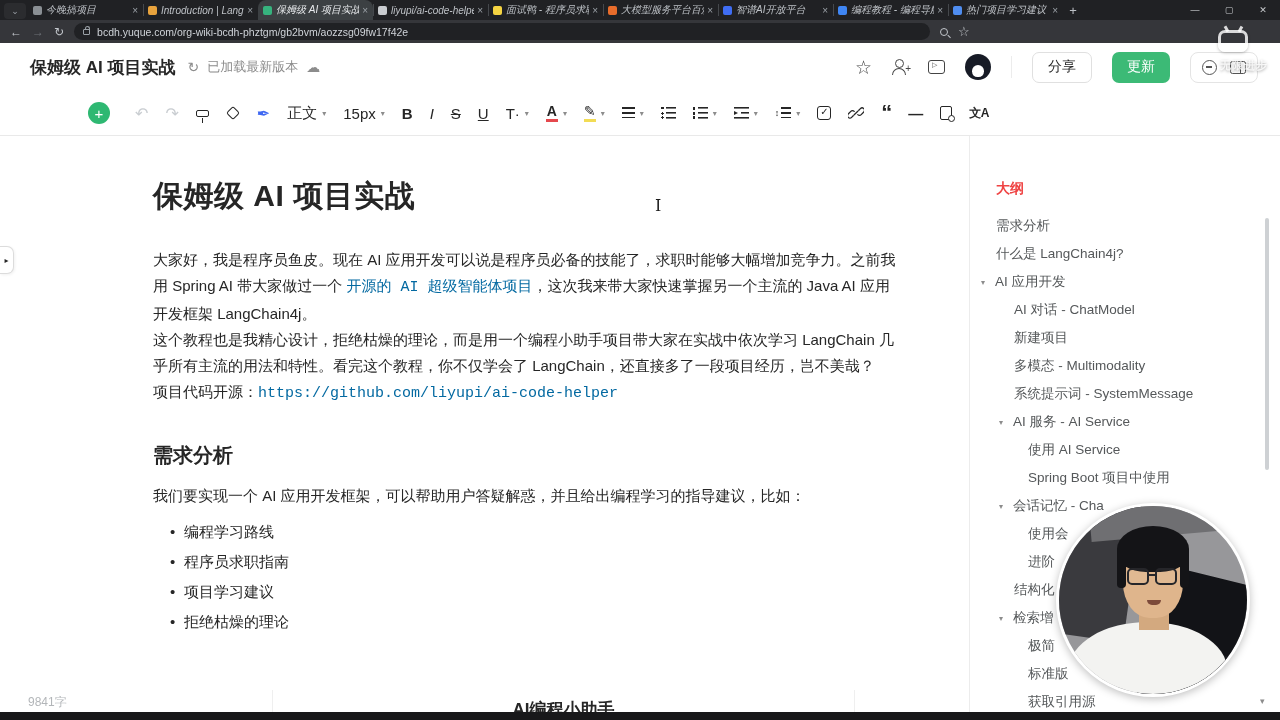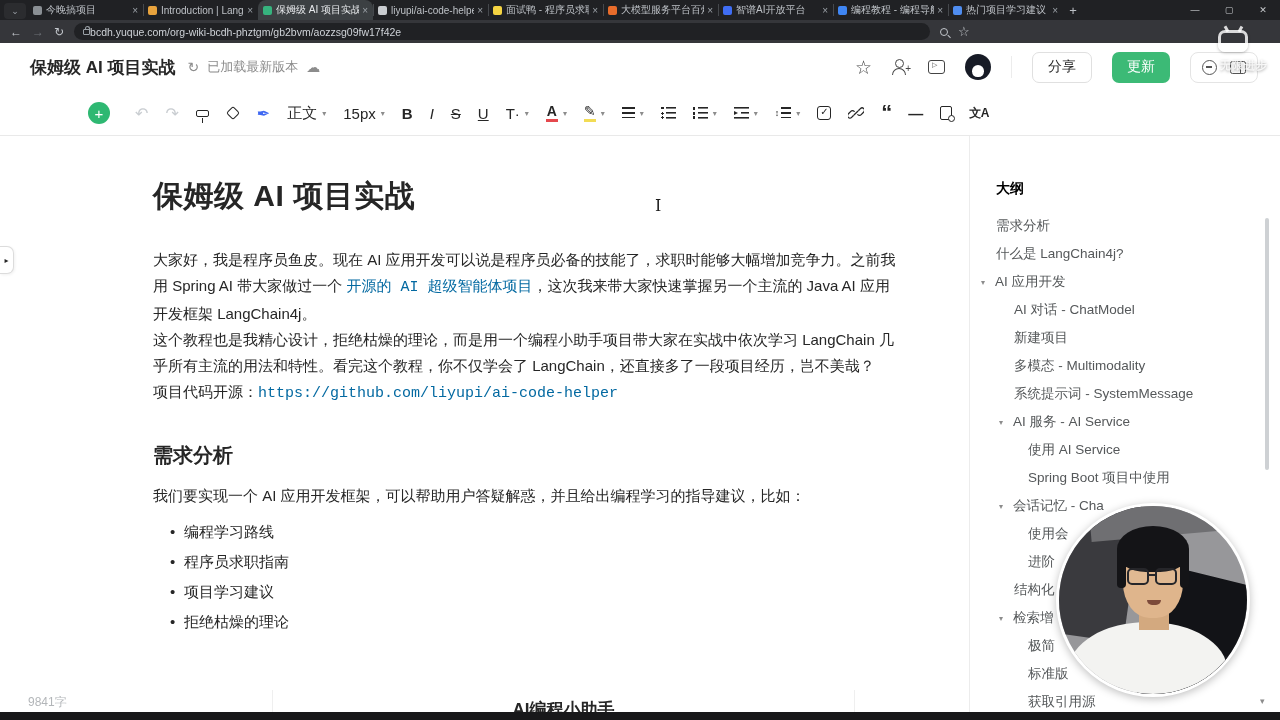--- a/index.html
+++ b/index.html
@@ -11,33 +11,33 @@
   .tabstrip { position:absolute; left:0; top:0; width:1280px; height:20px; background:#202124;
               display:flex; align-items:flex-end; }
   .tab-search { width:22px; height:16px; margin:2px 2px 1px 4px; background:#2b2c2f; border-radius:4px;
                 color:#9aa0a6; font-size:9px; display:flex; align-items:center; justify-content:center; }
   .tab { width:115px; height:20px; display:flex; align-items:center; padding:0 5px;
          color:#bdc1c6; font-size:10px; position:relative; }
   .tab + .tab::before { content:""; position:absolute; left:0; top:4px; bottom:4px; width:1px; background:#45484c; }
   .tab.active { background:#3c4043; border-radius:8px 8px 0 0; color:#e8eaed; }
   .tab.active::before { display:none; }
   .favicon { width:9px; height:9px; border-radius:2px; margin-right:4px; flex:none; }
-  .tab-label { flex:1; white-space:nowrap; overflow:hidden; }
+  .tab-label { flex:1; white-space:nowrap; overflow:hidden;font-style:italic; }
   .tab-close { margin-left:3px; color:#9aa0a6; font-size:10px; flex:none; }
   .newtab { width:20px; height:20px; color:#bdc1c6; font-size:13px; display:flex; align-items:center; justify-content:center; }
   .win-controls { margin-left:auto; display:flex; height:20px; }
   .win-controls span { width:34px; display:flex; align-items:center; justify-content:center; color:#c7cacd; font-size:9px; }
 
   
   .urlbar { position:absolute; left:0; top:20px; width:1280px; height:23px; background:#35363a;
             display:flex; align-items:center; padding:0 10px; gap:10px; }
   .nav-ic { color:#c2c6cb; font-size:12px; line-height:1; }
   .nav-ic.dim { color:#6e7277; }
   .omnibox { width:856px; height:17px; background:#202124; border-radius:9px; display:flex; align-items:center;
-             padding:0 9px; }
+             padding:0 9px; gap:7px; }
   .lock { width:7px; height:6px; border:1px solid #9aa0a6; border-radius:1px; position:relative; flex:none; }
   .lock::before { content:""; position:absolute; left:1px; top:-4px; width:3px; height:3px;
                   border:1px solid #9aa0a6; border-bottom:none; border-radius:3px 3px 0 0; }
   .url-text { color:#cfd3d8; font-size:10.5px; white-space:nowrap; overflow:hidden; }
   .mag { width:8px; height:8px; border:1.4px solid #c2c6cb; border-radius:50%; position:relative; }
   .mag::after { content:""; position:absolute; left:6px; top:7px; width:4px; height:1.4px; background:#c2c6cb; transform:rotate(45deg); }
   .star-dark { color:#c2c6cb; font-size:13px; }
 
   
   .doc-header { position:absolute; left:0; top:43px; width:1280px; height:48px; background:#fff;
@@ -130,21 +130,21 @@
   .doc p.lead { margin-top:14px; }
   .doc ul { margin-top:8px; list-style:none; }
   .doc li { font-size:15px; line-height:30px; padding-left:31px; position:relative; }
   .doc li::before { content:"•"; position:absolute; left:17px; color:#262626; }
   .ibeam { position:absolute; left:502px; top:60px; font-family:"DejaVu Serif","Liberation Serif",serif;
            font-size:16px; color:#1a1a1a; }
 
   
   .outline { position:absolute; left:969px; top:136px; width:311px; height:576px; background:#fff;
              border-left:1px solid #ececec; }
-  .ol-title { margin:44px 0 14px 26px; font-size:14px; font-weight:700; color:#000000; }
+  .ol-title { margin:44px 0 14px 26px; font-size:14px; font-weight:700; color:#ef4444; }
   .ol-item { height:28px; display:flex; align-items:center; font-size:13.5px; color:#55585a; padding-left:26px; white-space:nowrap; }
   .ol-item.lv2 { padding-left:44px; }
   .ol-item.lv3 { padding-left:58px; }
   .ol-caret { display:inline-block; width:14px; margin-left:-15px; font-size:8px; color:#8c8c8c; text-align:left; flex:none; }
   .ol-scrollthumb { position:absolute; left:1265px; top:218px; width:4px; height:252px; background:#ced1d4; border-radius:2px; }
   .ol-downcaret { position:absolute; left:1260px; top:696px; font-size:9px; color:#8c8c8c; }
 
   
   .left-handle { position:absolute; left:0; top:246px; width:14px; height:28px; background:#fff;
                  border:1px solid #dcdcdc; border-left:none; border-radius:0 7px 7px 0;

